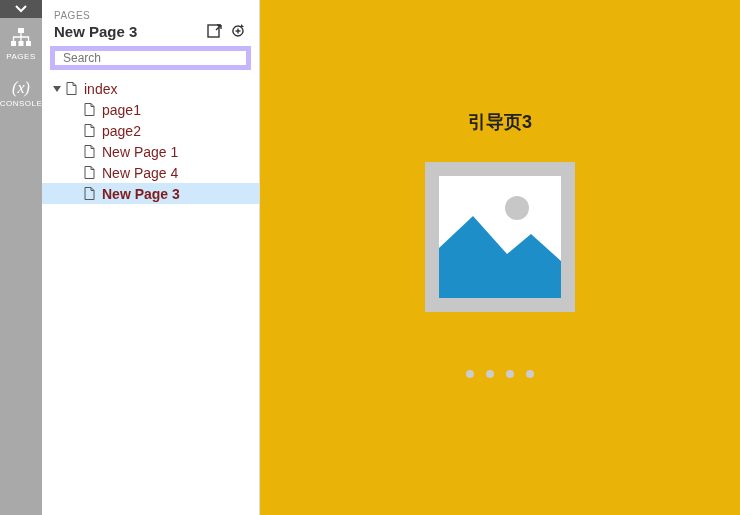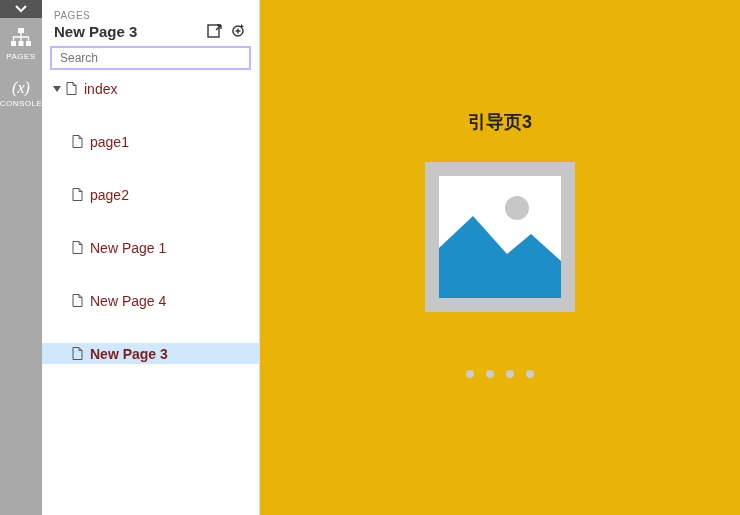--- a/index.html
+++ b/index.html
@@ -63,36 +63,36 @@
       font-weight: bold;
       color: #333;
     }
     .panel-icons { display: flex; gap: 10px; }
     .panel-icons svg { cursor: pointer; }
 
     .search-wrap { padding: 0 8px 8px 8px; }
     .search-input {
       width: 100%;
       height: 24px;
-      border: 2px solid #c4b5fd;
+      border: 5px solid #c4b5fd;
       padding: 0 8px;
       font-size: 12px;
       color: #888;
       outline: none;
     }
 
     .tree { font-size: 14px; color: #7f1d1d; }
     .tree-row {
       display: flex;
       align-items: center;
       height: 21px;
       padding-left: 10px;
       cursor: pointer;
     }
-    .tree-row.depth-1 { padding-left: 30px; margin-top: 32px; }
+    .tree-row.depth-1 { padding-left: 42px; }
     .tree-row.selected { background: #cfe8fb; font-weight: bold; }
     .tree-toggle {
       width: 10px;
       display: inline-flex;
       align-items: center;
       justify-content: center;
       margin-right: 4px;
     }
     .page-icon { display: inline-flex; margin-right: 7px; }
     .tree-label { }

